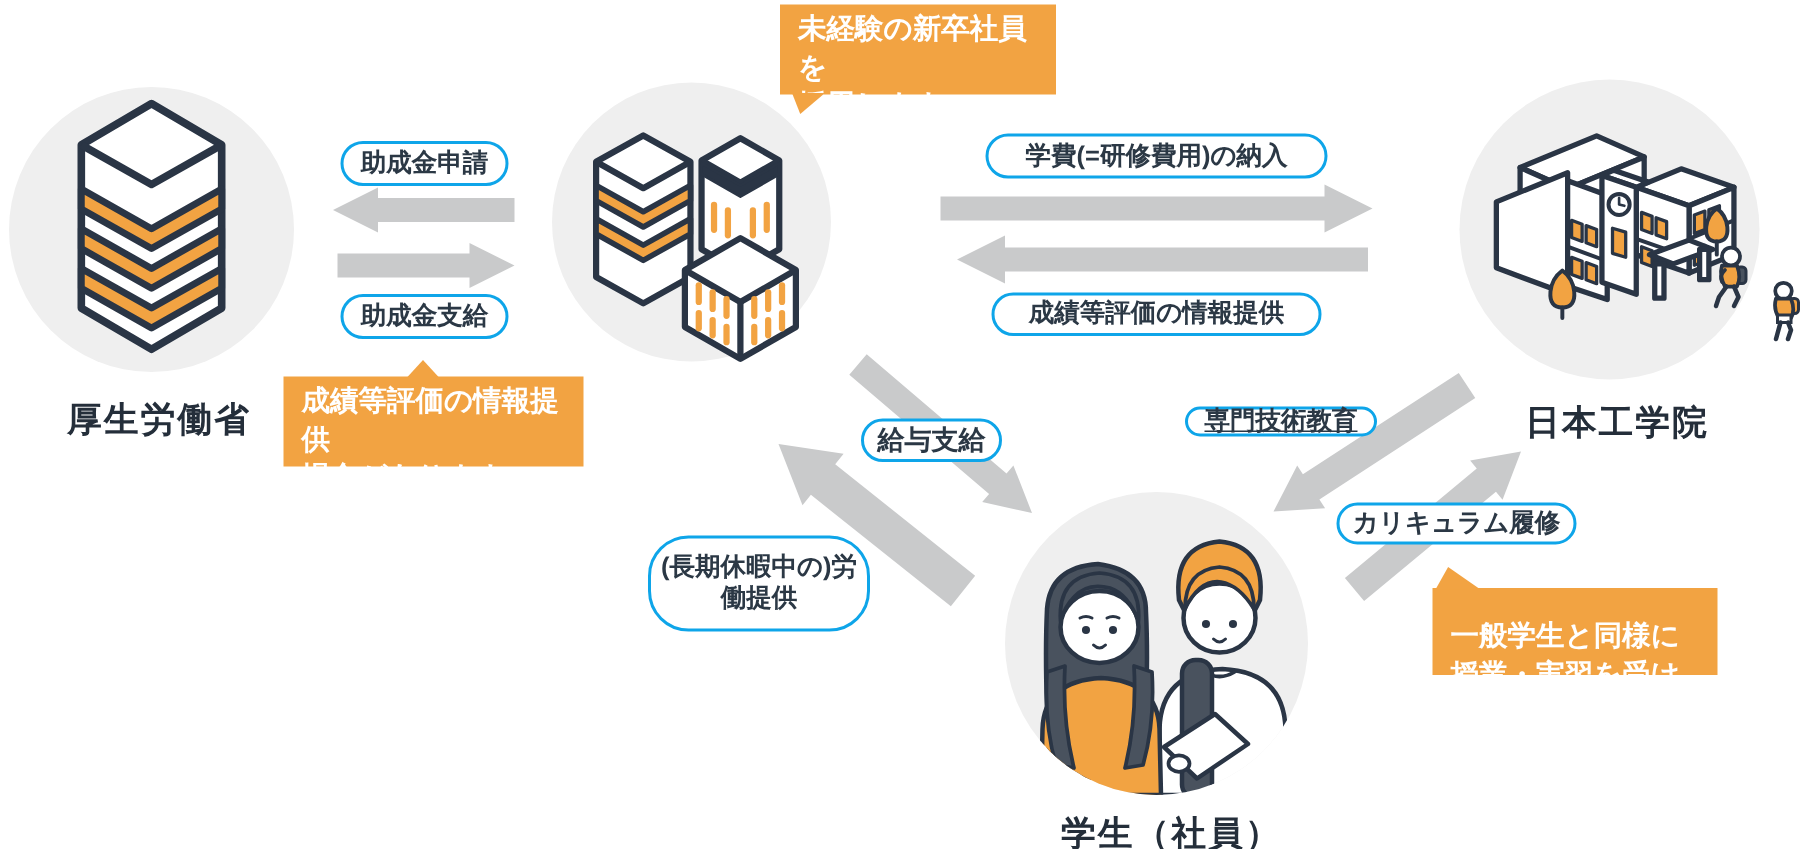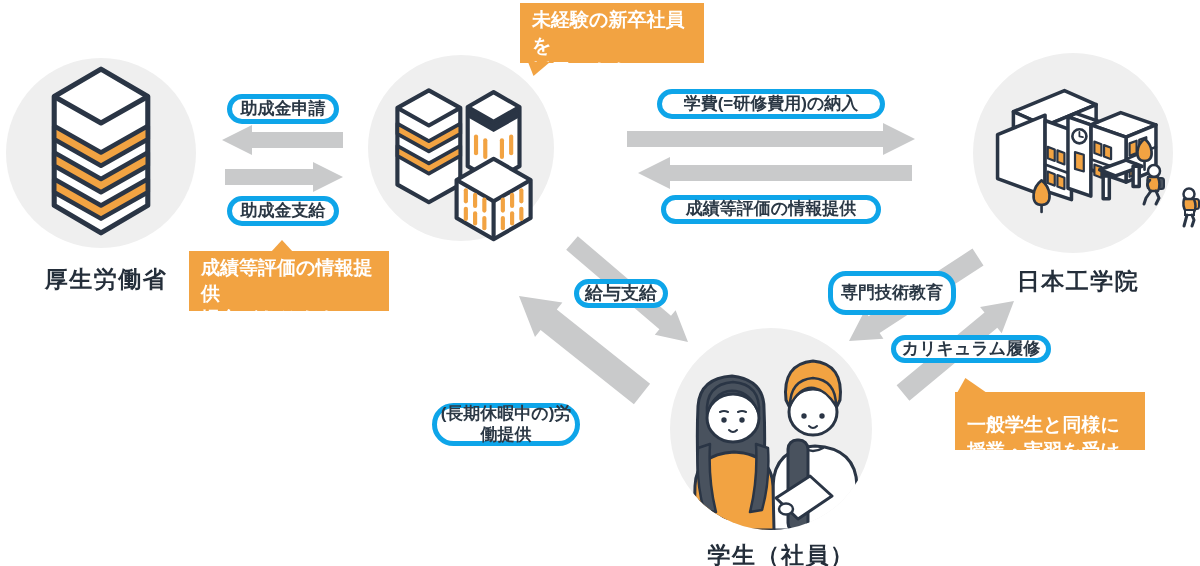--- a/index.html
+++ b/index.html
@@ -11,30 +11,30 @@
   #c-school{left:973px;top:53px;width:200px;height:200px;}
   #c-student{left:670px;top:328px;width:202px;height:202px;overflow:hidden;}
   .icon-svg{position:absolute;}
   .arrows{position:absolute;left:0;top:0;z-index:1;}
   .nlabel{position:absolute;z-index:2;font-weight:bold;color:#242E3A;font-size:23px;
           text-align:center;letter-spacing:1.5px;}
   #l-ministry{left:6px;top:264px;width:200px;}
   #l-company{left:368px;top:268px;width:186px;}
   #l-school{left:973px;top:266px;width:210px;}
   #l-student{left:676px;top:540px;width:210px;}
-  .pill{position:absolute;z-index:3;background:#fff;border:5px solid #0ea5e9;border-radius:18px;
+  .pill{position:absolute;z-index:3;background:#fff;border:2px solid #0ea5e9;border-radius:18px;
         color:#2B3845;font-weight:bold;font-size:17px;display:flex;align-items:center;
         justify-content:center;text-align:center;line-height:1.22;box-sizing:border-box;}
   #p-subsidy-apply{left:227px;top:94px;width:112px;height:30px;}
   #p-subsidy-pay{left:227px;top:196px;width:112px;height:30px;}
   #p-tuition{left:657px;top:89px;width:228px;height:30px;}
   #p-grades{left:661px;top:195px;width:220px;height:29px;}
   #p-salary{left:574px;top:279px;width:94px;height:29px;font-size:18px;}
-  #p-labor{left:432px;top:357px;width:148px;height:43px;border-radius:27px;margin-top:46px;}
-  #p-tech-edu{left:828px;top:271px;width:128px;height:44px;}
+  #p-labor{left:432px;top:357px;width:148px;height:64px;border-radius:27px;}
+  #p-tech-edu{left:790px;top:271px;width:128px;height:20px;text-decoration:underline;}
   #p-curriculum{left:891px;top:335px;width:160px;height:28px;}
   .callout{position:absolute;z-index:3;background:#F2A342;color:#fff;font-weight:bold;
            font-size:19px;line-height:1.35;padding:5px 12px;box-sizing:border-box;}
   .callout .ln{display:block;}
   .tail{position:absolute;background:#F2A342;}
   #co-hire{left:520px;top:3px;width:184px;height:60px;padding-top:4px;}
   #co-hire .tail{left:8px;top:59px;width:22px;height:14px;clip-path:polygon(0 0,100% 0,25% 100%);}
   #co-subsidy{left:189px;top:251px;width:200px;height:60px;padding-top:4px;}
   #co-subsidy .tail{left:82px;top:-11px;width:22px;height:12px;clip-path:polygon(50% 0,0 100%,100% 100%);}
   #co-vacation{left:378px;top:429px;width:263px;height:87px;font-size:18px;line-height:1.42;}

